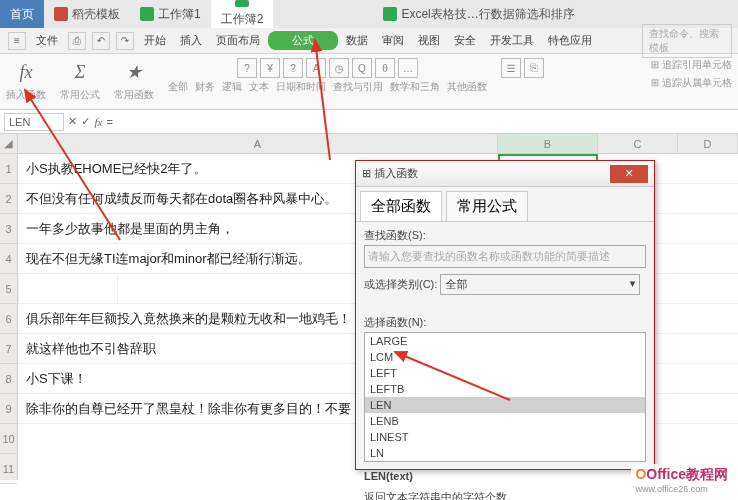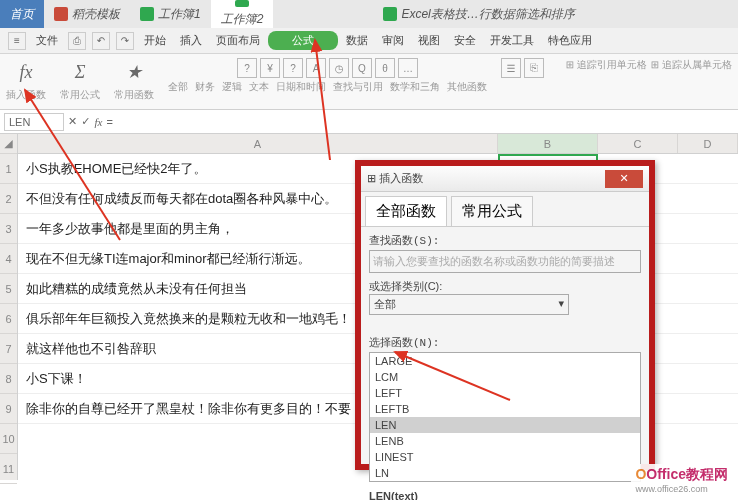--- a/index.html
+++ b/index.html
@@ -1,18 +1,18 @@
 <!DOCTYPE html>
 <html><head>
 <meta charset="utf-8">
 <style>
 * { margin:0; padding:0; box-sizing:border-box; font-family:"Microsoft YaHei",SimSun,sans-serif; }
 body { width:738px; height:500px; background:#fff; overflow:hidden; position:relative; font-size:12px; }
 .tab-bar { height:28px; background:#e8e8e8; display:flex; align-items:center; }
-.tab { height:28px; display:flex; align-items:center; padding:0 10px; gap:4px; color:#555;font-style:italic; }
+.tab { height:28px; display:flex; align-items:center; padding:0 10px; gap:4px; color:#555; }
 .tab.active { background:#fff;flex-direction:column; }
 .tab.blue { background:#4a7ebb; color:#fff; }
 .ico { width:14px; height:14px; border-radius:2px; display:inline-block; }
 .ico-w { background:#c94b3a; }
 .ico-s { background:#2fa84f; }
 .menu-bar { height:26px; background:#f1f1f1; border-bottom:1px solid #d5d5d5; display:flex; align-items:center; padding:0 6px; gap:2px; font-size:11px; color:#444; }
 .menu-item { padding:3px 6px; }
 .menu-item.green { background:#4caf50; color:#fff; border-radius:8px; padding:2px 24px; }
 .sq-btn { width:18px; height:18px; border:1px solid #ccc; display:inline-flex; align-items:center; justify-content:center; margin:0 2px; font-size:10px; color:#666; }
 .search-box { border:1px solid #ccc; padding:2px 6px; color:#aaa; width:90px; font-size:10px; margin-left:auto; }
@@ -29,28 +29,28 @@
 .rowhdrs { width:20px; background:#eceae8; border-right:1px solid #d0d0d0; }
 .rowhdr { height:30px; border-bottom:1px solid #d8d6d4; display:flex; align-items:center; justify-content:center; color:#888; font-size:11px; }
 .colhdrs { height:20px; background:#eceae8; display:flex; border-bottom:1px solid #d0d0d0; }
 .colhdr { border-right:1px solid #d8d6d4; display:flex; align-items:center; justify-content:center; color:#888; font-size:11px; }
 .colhdr.sel { background:#d8e8d8; }
 .cells { position:relative; }
 .cell-row { display:flex; height:30px; border-bottom:1px solid #eee; }
 .cella { width:480px; padding:6px 8px; font-size:13px; color:#222; }
 .cellb { width:100px; border-left:1px solid #eee; border-right:1px solid #eee; }
 .selcell { position:absolute; left:480px; top:0; width:100px; height:30px; border:2px solid #2fa84f; text-align:center; line-height:26px; font-size:13px; }
-.dialog { position:absolute; left:355px; top:160px; width:300px; height:310px; background:#f4f4f4; border:6px solid #b91c1c; box-shadow:2px 2px 6px rgba(0,0,0,.3); }
+.dialog { position:absolute; left:355px; top:160px; width:300px; height:310px; background:#f4f4f4; border:1px solid #b91c1c; box-shadow:2px 2px 6px rgba(0,0,0,.3); }
 .dlg-title { height:26px; background:linear-gradient(#fdfdfd,#eaeaea); display:flex; align-items:center; padding:0 6px; font-size:11px; color:#444; border-bottom:1px solid #ccc; }
 .dlg-close { margin-left:auto; width:38px; height:18px; background:#c94b3a; color:#fff; display:flex; align-items:center; justify-content:center; font-size:11px; }
 .dlg-tabs { display:flex; border-bottom:1px solid #ccc; font-size:15px; }
 .dlg-tab { padding:5px 10px; border:1px solid #ccc; border-bottom:none; background:#f8f8f8; margin-top:4px; margin-left:4px; }
 .dlg-tab.act { background:#fff; }
 .dlg-body { padding:6px 8px; font-size:11px; color:#444; }
-.dlg-body label { display:block; margin-bottom:2px;font-family:Liberation Mono, monospace; }
+.dlg-body label { display:block; margin-bottom:2px; }
 .dlg-inp { width:100%; border:1px solid #aaa; padding:3px; color:#aaa; font-size:11px; margin-bottom:6px; }
 .dlg-sel { width:200px; border:1px solid #aaa; padding:2px 4px; display:inline-block; font-size:11px; }
 .fn-list { border:1px solid #aaa; background:#fff; height:130px; margin-top:2px; overflow:hidden; }
 .fn-item { padding:2px 5px; font-size:11px; }
 .fn-item.sel { background:#d0d0d0; }
 .fn-desc { margin-top:8px; }
 .arrow { position:absolute; pointer-events:none; }
 .watermark { position:absolute; right:6px; bottom:4px; font-size:14px; font-weight:bold; color:#4a7ebb; opacity:.9; background:#fff; padding:2px 4px;}
 .watermark span { color:#e67e22; }
 .watermark small { font-size:9px; color:#888; display:block; font-weight:normal; }
@@ -88,20 +88,21 @@
   <span class="menu-item">开始</span>
   <span class="menu-item">插入</span>
   <span class="menu-item">页面布局</span>
   <span class="menu-item green">公式</span>
   <span class="menu-item">数据</span>
   <span class="menu-item">审阅</span>
   <span class="menu-item">视图</span>
   <span class="menu-item">安全</span>
   <span class="menu-item">开发工具</span>
   <span class="menu-item">特色应用</span>
+  <span class="search-box">查找命令、搜索模板</span>
 </div>
 
 <div class="ribbon">
   <div class="rgrp">
       <div class="rbig">fx</div>
       <span>插入函数</span>
     </div>
   <div class="rgrp">
       <div class="rbig">Σ</div>
       <span>常用公式</span>
@@ -131,21 +132,21 @@
         <span>数学和三角</span>
         <span>其他函数</span>
       </div>
     </div>
   <div class="rgrp">
       <div class="rrow">
         <span class="rico">☰</span>
         <span class="rico">⎘</span>
       </div>
     </div>
-  <div class="sr-row" style="flex-direction:row;margin-left:auto">
+  <div class="sr-row" style="flex-direction:column;margin-left:auto">
     <span>⊞ <span>追踪引用单元格</span></span>
     <span>⊞ <span>追踪从属单元格</span></span>
   </div>
 </div>
 
 <div class="formula-bar">
   <span class="namebox">LEN</span>
   <span>✕</span>
   <span>✓</span>
   <span class="fx">fx</span>
@@ -186,21 +187,20 @@
         </div>
       <div class="cell-row">
           <div class="cella">一年多少故事他都是里面的男主角，</div>
           <div class="cellb"></div>
         </div>
       <div class="cell-row">
           <div class="cella">现在不但无缘TI连major和minor都已经渐行渐远。</div>
           <div class="cellb"></div>
         </div>
       <div class="cell-row">
-          <div class="cella">如此糟糕的成绩竟然从未没有任何担当</div>
           <div class="cellb"></div>
         </div>
       <div class="cell-row">
           <div class="cella">俱乐部年年巨额投入竟然换来的是颗粒无收和一地鸡毛！</div>
           <div class="cellb"></div>
         </div>
       <div class="cell-row">
           <div class="cella">就这样他也不引咎辞职</div>
           <div class="cellb"></div>
         </div>

